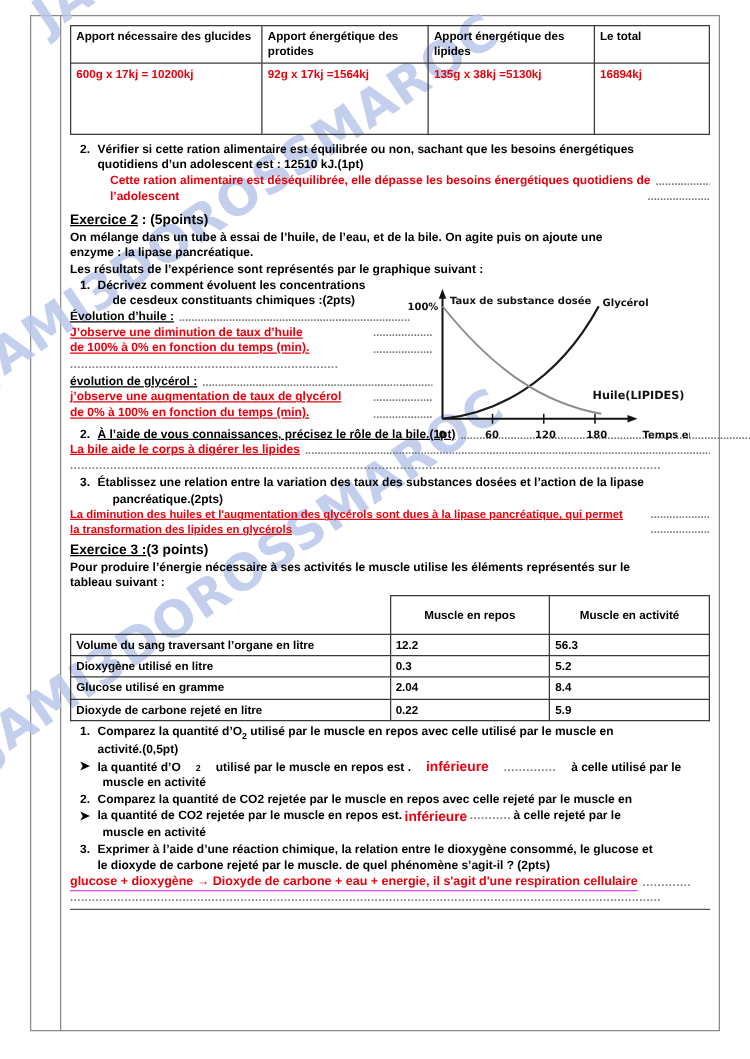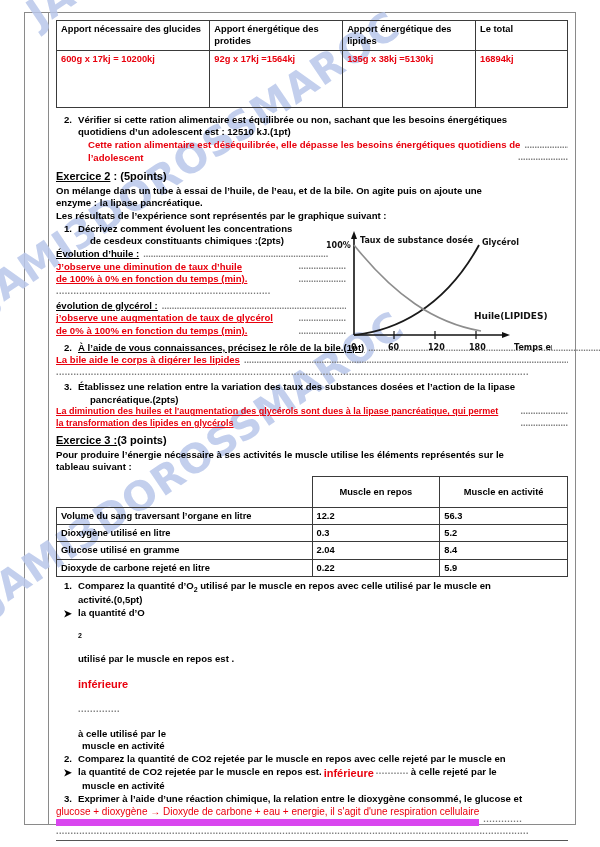--- a/index.html
+++ b/index.html
@@ -104,21 +104,21 @@
   .t3 td{font-size:9.3px;padding:2px 4px;}
   .t3 .hdr{text-align:center;height:26px;vertical-align:middle;}
   .t3 col.a{width:50%}
   .t3 col.b{width:25%}
   .t3 col.c{width:25%}
 
   .bullet-arrow{display:flex;gap:6px;}
   .bullet-arrow .ar{width:16px;flex:0 0 16px;text-align:right;font-size:10px;}
   .ansred{color:#e8000d;font-size:11px;font-weight:bold;}
   sub{font-size:7px;}
-  .final-red{color:#e8000d;font-size:10px;font-weight:normal;border-bottom:7px solid #d946ef;display:inline-block;}
+  .final-red{color:#e8000d;font-size:10px;font-weight:bold;border-bottom:1px solid #d946ef;display:inline-block;}
   .hr-bottom{border-top:1px solid #555;margin-top:2px;}
 </style>
 </head>
 <body>
 
 <div class="page">
 
   <div class="frame-outer"></div>
   <div class="frame-inner"></div>
 
@@ -317,21 +317,21 @@
     <div class="num" style="margin-top:3px;">
       <div class="n">1.</div>
       <div class="txt">
         <div><span>Comparez la quantité d’O</span><sub>2</sub><span> utilisé par le muscle en repos avec celle utilisé par le muscle en</span></div>
         <div>activité.(0,5pt)</div>
       </div>
     </div>
     <div class="bullet-arrow">
       <div class="ar">➤</div>
       <div class="txt">
-        <div style="display:flex;align-items:baseline;gap:12px;flex-wrap:nowrap;flex-direction:column;">
+        <div style="display:flex;align-items:baseline;gap:12px;flex-wrap:nowrap;">
           <span>la quantité d’O</span>
             <sub>2</sub>
             <span> utilisé par le muscle en repos est .</span>
           <span class="ansred">inférieure</span>
           <span class="dots" style="font-size:9px">..............</span>
           <span>à celle utilisé par le</span>
         </div>
         <div style="padding-left:4px">muscle en activité</div>
       </div>
     </div>
@@ -352,20 +352,21 @@
           <span>à celle rejeté par le</span>
         </div>
         <div style="padding-left:4px">muscle en activité</div>
       </div>
     </div>
 
     <div class="num">
       <div class="n">3.</div>
       <div class="txt">
         <div>Exprimer à l’aide d’une réaction chimique, la relation entre le dioxygène consommé, le glucose et</div>
+        <div>le dioxyde de carbone rejeté par le muscle. de quel phénomène s’agit-il ? (2pts)</div>
       </div>
     </div>
     <div class="rowline">
       <span class="final-red">glucose + dioxygène → Dioxyde de carbone + eau + energie, il s'agit d'une respiration cellulaire</span>
       <span class="dots" style="font-size:9px">.............</span>
     </div>
     <div class="dotline">...................................................................................................................................................................</div>
     <div class="hr-bottom"></div>
 
   </div>

